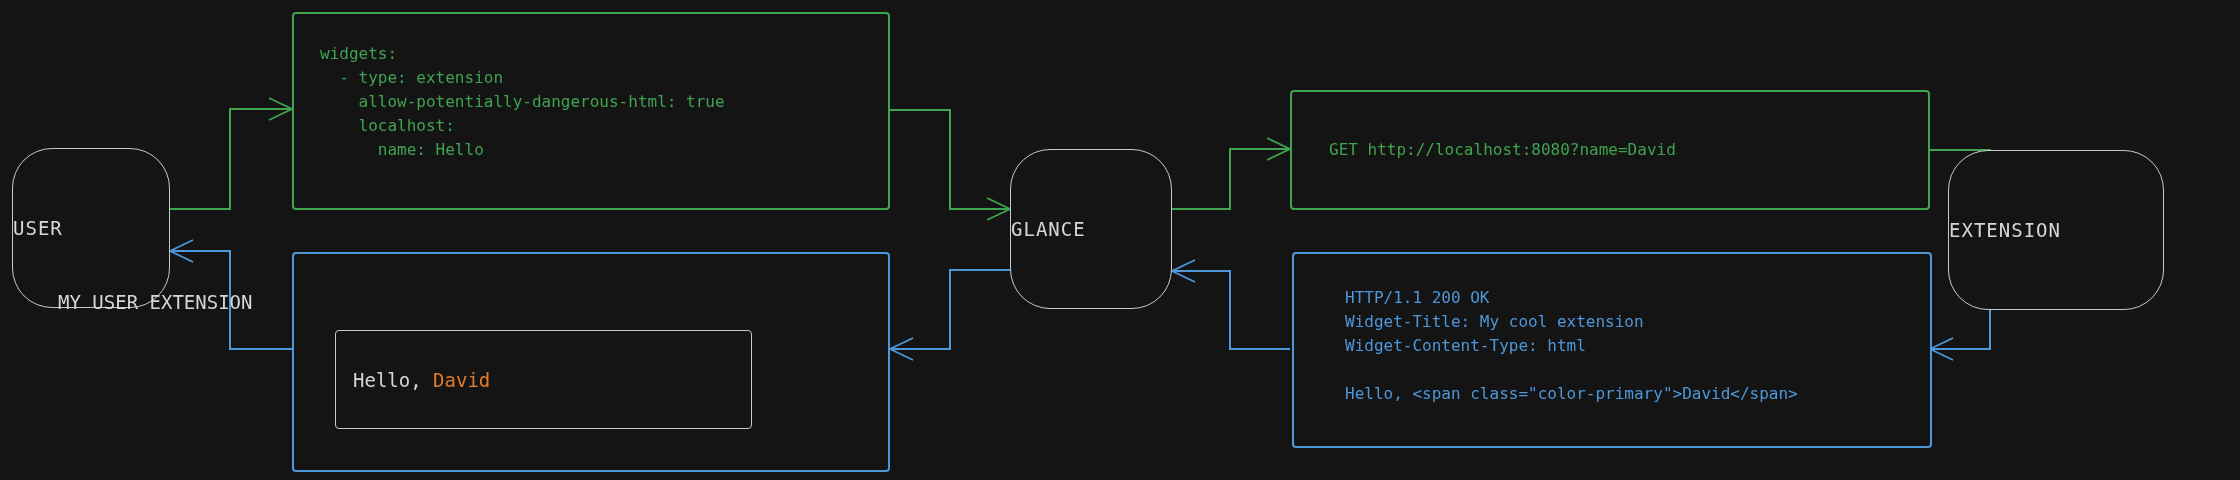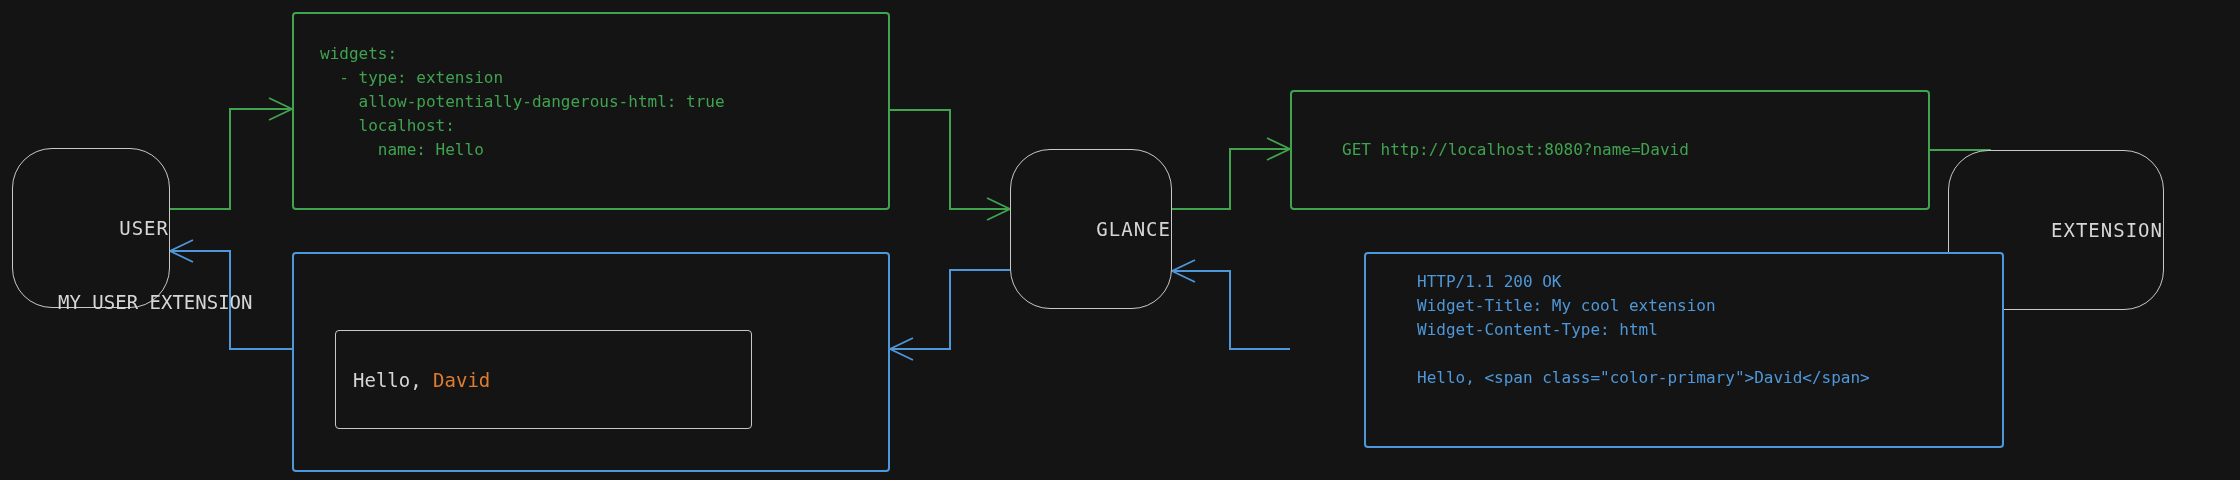--- a/index.html
+++ b/index.html
@@ -13,32 +13,32 @@
   *{margin:0;padding:0;box-sizing:border-box;}
   html,body{background:var(--bg);}
   body{width:2240px;height:480px;position:relative;overflow:hidden;
        font-family:"DejaVu Sans Mono","Liberation Mono",monospace;}
   .canvas{position:absolute;left:0;top:0;width:2240px;height:480px;}
   svg.wires{position:absolute;left:0;top:0;width:2240px;height:480px;pointer-events:none;}
   svg.wires path{fill:none;stroke-width:2;}
   svg.wires path.head{stroke-width:1.8;}
 
   .node{position:absolute;border:1.5px solid var(--node-border);border-radius:40px;
-        display:flex;align-items:center;justify-content:flex-end;background:var(--bg);}
+        display:flex;align-items:center;justify-content:flex-start;background:var(--bg);}
   .node-label{color:var(--text-light);font-size:19px;letter-spacing:1px;white-space:pre;}
   .node-user{left:12px;top:148px;width:158px;height:160px;}
   .node-glance{left:1010px;top:149px;width:162px;height:160px;}
   .node-extension{left:1948px;top:150px;width:216px;height:160px;}
 
   .msg{position:absolute;border-radius:4px;background:var(--bg);}
   .msg-green{border:2px solid var(--green);}
   .msg-blue{border:2px solid var(--blue);}
   .msg-config{left:292px;top:12px;width:598px;height:198px;padding:28px 20px 0 26px;}
-  .msg-request{left:1290px;top:90px;width:640px;height:120px;display:flex;align-items:center;padding-left:50px;}
-  .msg-response{left:1364px;top:252px;width:640px;height:196px;padding:16px 20px 0 51px;}
+  .msg-request{left:1290px;top:90px;width:640px;height:120px;display:flex;align-items:center;padding-left:37px;}
+  .msg-response{left:1292px;top:252px;width:640px;height:196px;padding:32px 20px 0 51px;}
   .msg-preview{left:292px;top:252px;width:598px;height:220px;}
 
   .code-line{font-size:16px;height:24px;line-height:24px;white-space:pre;}
   .code-green{color:var(--green);}
   .code-blue{color:var(--blue);}
 
   .preview-title{position:absolute;left:58px;top:288px;color:var(--text-light);
                  font-size:19px;line-height:28px;white-space:pre;}
   .preview-inner{position:absolute;left:335px;top:330px;width:417px;height:99px;
                  border:1.5px solid var(--node-border);border-radius:4px;

